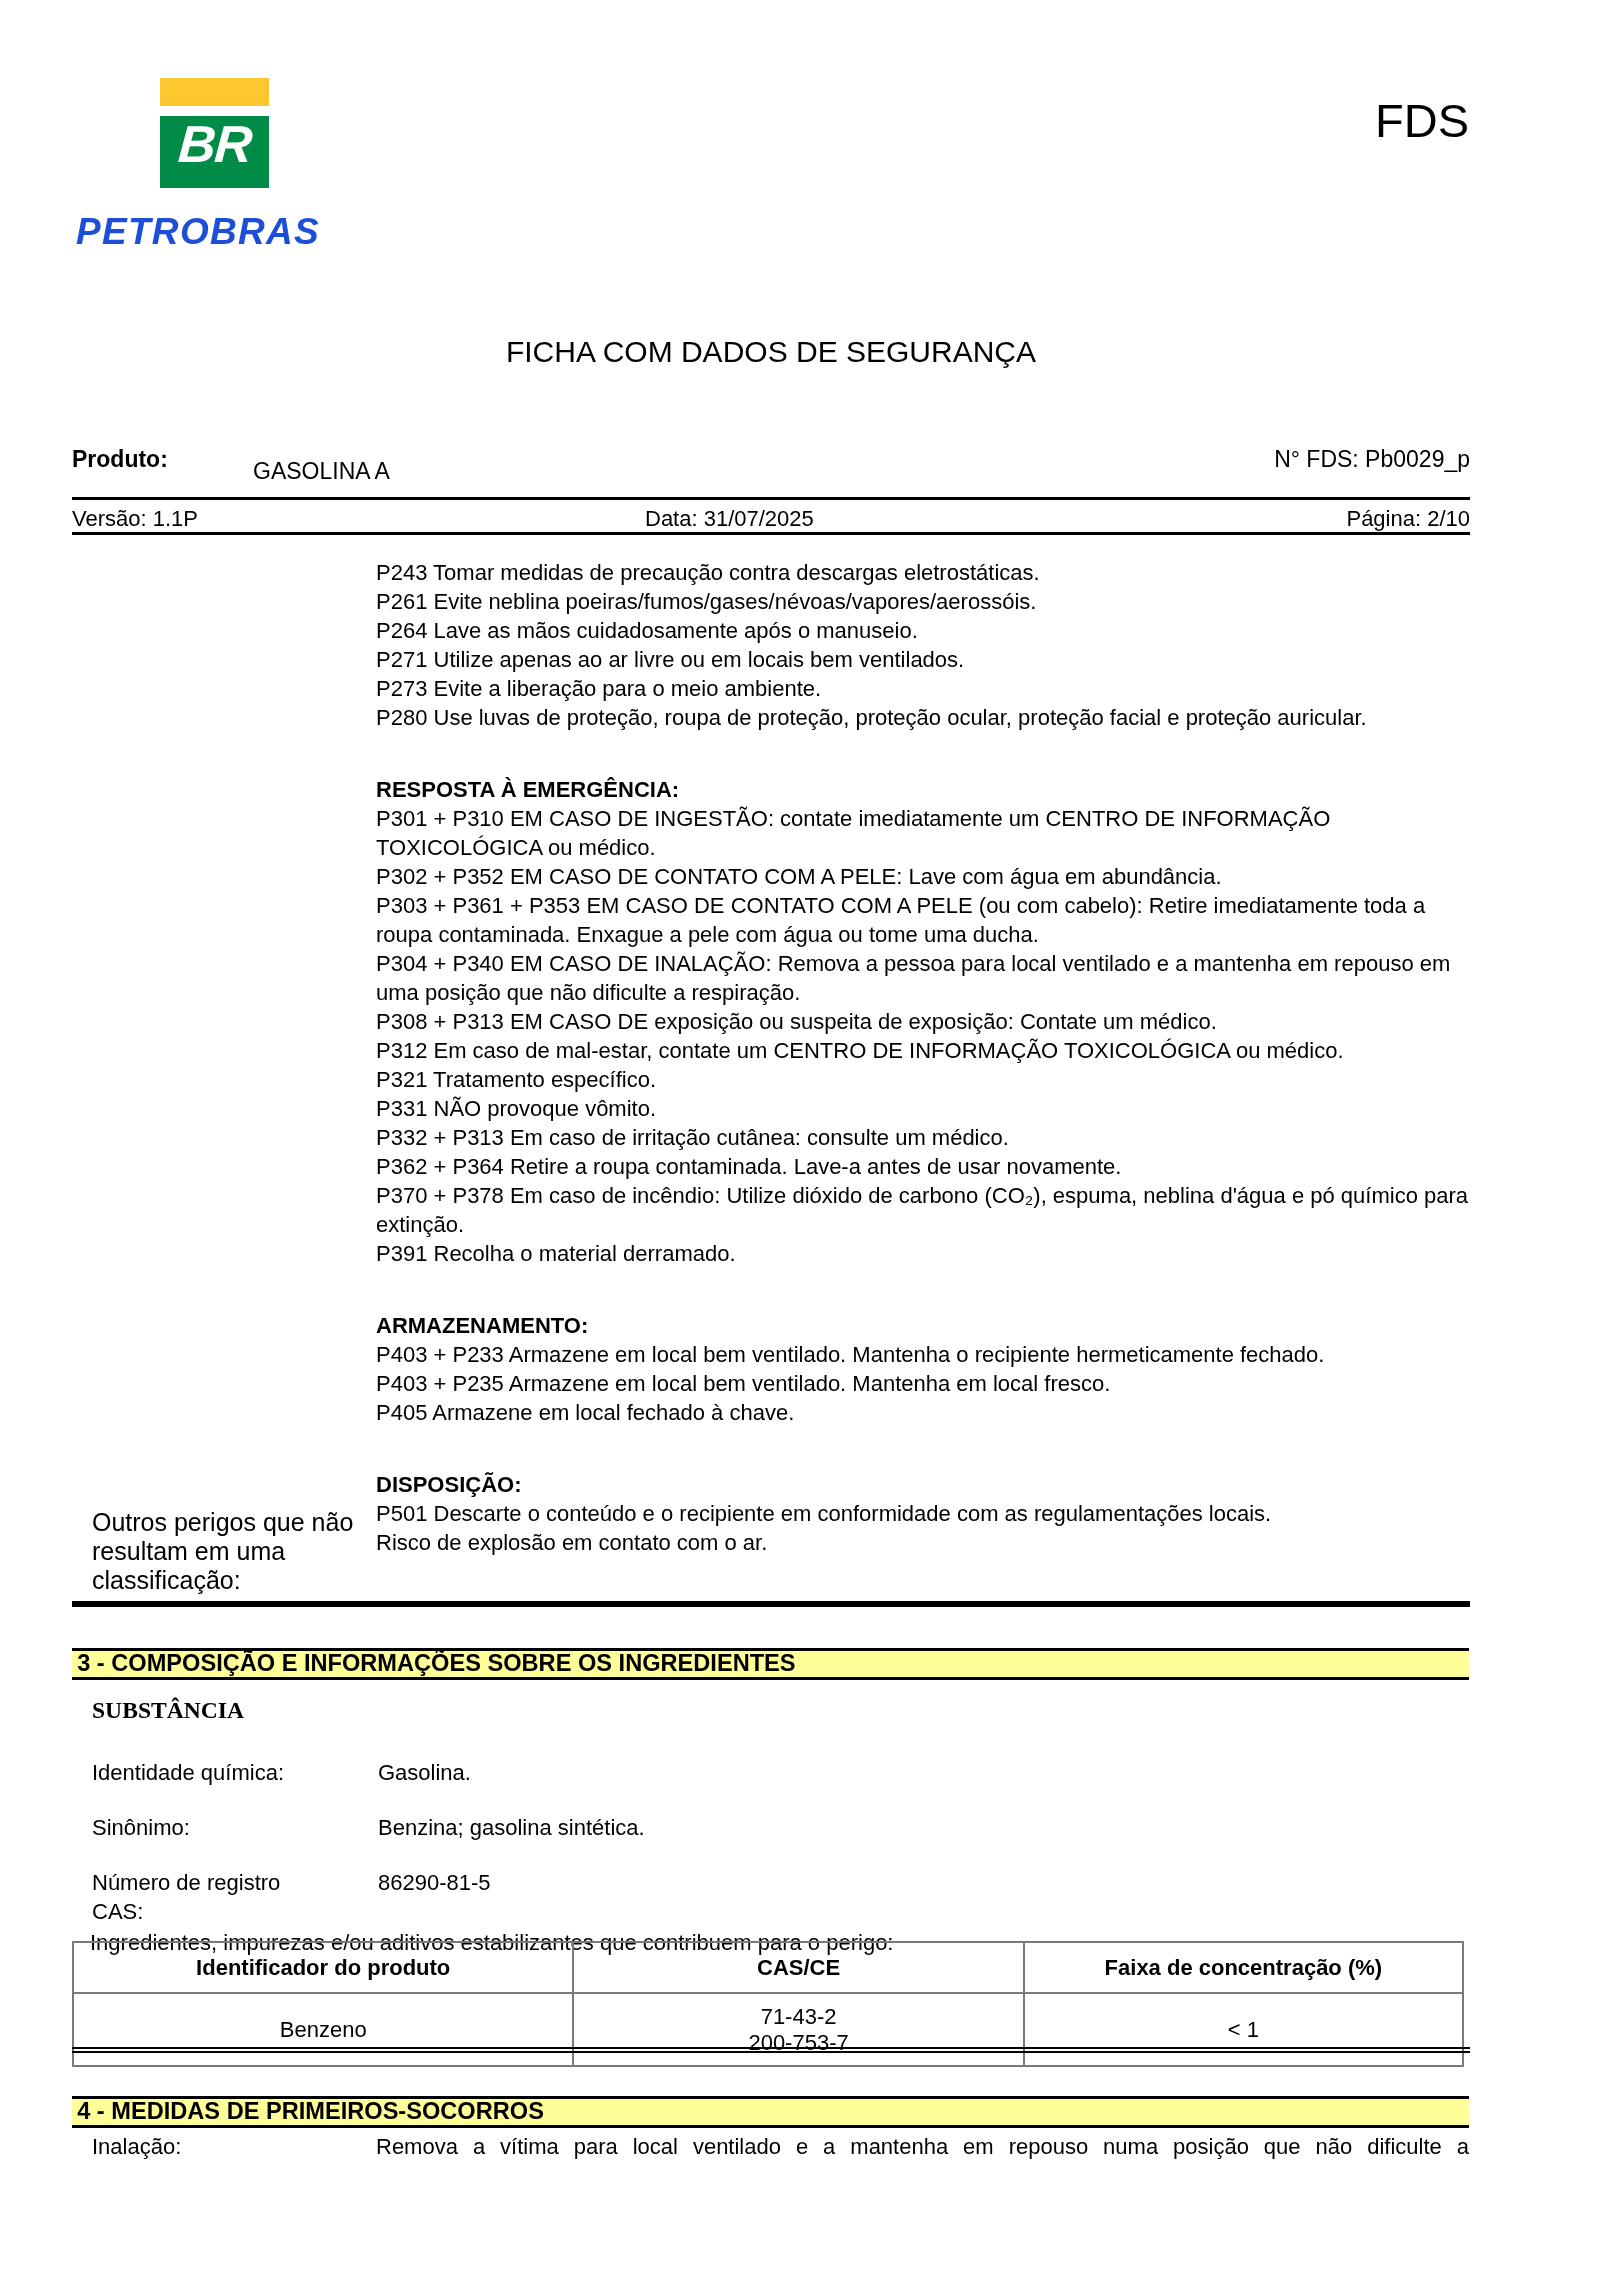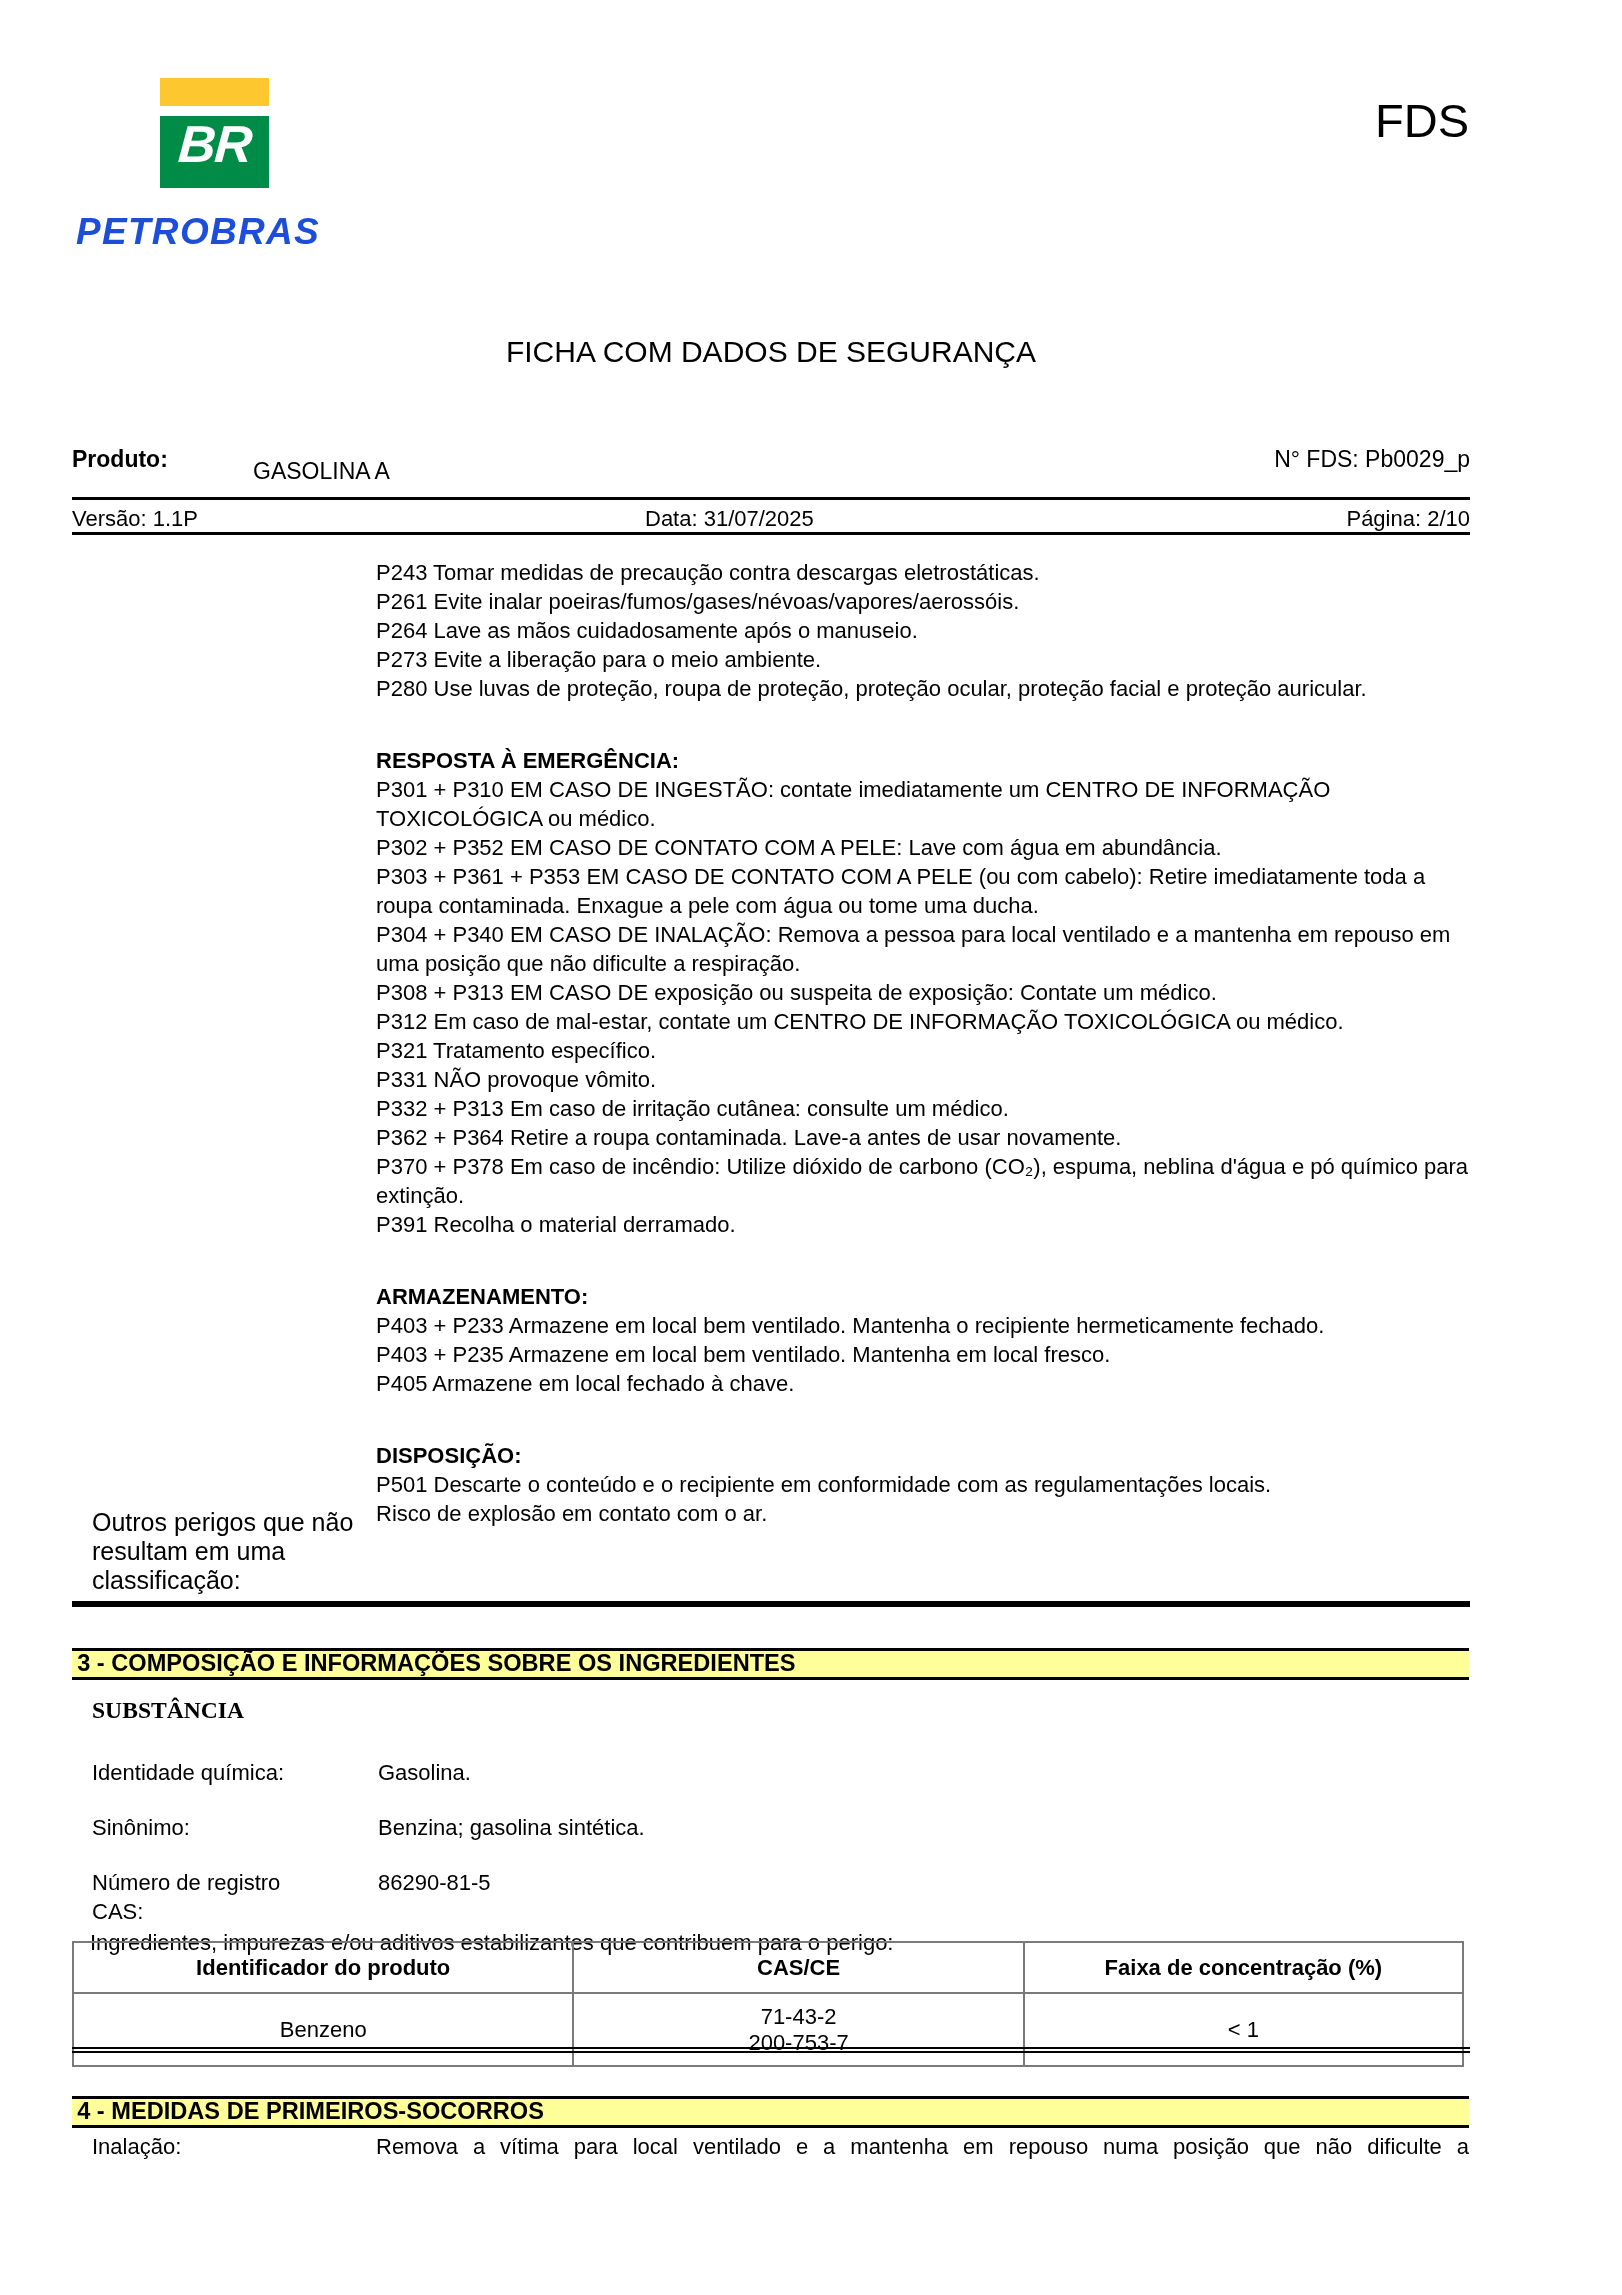--- a/index.html
+++ b/index.html
@@ -101,22 +101,23 @@
   <div class="abs row-versao">
     <span>Versão: 1.1P</span>
     <span class="versao-data">Data: 31/07/2025</span>
     <span class="versao-pagina">Página: 2/10</span>
   </div>
 
   <div class="abs hrule" style="top:532px;"></div>
 
   <div class="abs body-flow">
     <p>P243 Tomar medidas de precaução contra descargas eletrostáticas.</p>
-    <p>P261 Evite inalar poeiras/fumos/gases/névoas/vapores/aerossóis.</p>
+    <p>P261 Evite neblina poeiras/fumos/gases/névoas/vapores/aerossóis.</p>
     <p>P264 Lave as mãos cuidadosamente após o manuseio.</p>
+    <p>P271 Utilize apenas ao ar livre ou em locais bem ventilados.</p>
     <p>P273 Evite a liberação para o meio ambiente.</p>
     <p>P280 Use luvas de proteção, roupa de proteção, proteção ocular, proteção facial e proteção auricular.</p>
     <p class="b gap">RESPOSTA À EMERGÊNCIA:</p>
     <p>P301 + P310 EM CASO DE INGESTÃO: contate imediatamente um CENTRO DE INFORMAÇÃO TOXICOLÓGICA ou médico.</p>
     <p>P302 + P352 EM CASO DE CONTATO COM A PELE: Lave com água em abundância.</p>
     <p>P303 + P361 + P353 EM CASO DE CONTATO COM A PELE (ou com cabelo): Retire imediatamente toda a roupa contaminada. Enxague a pele com água ou tome uma ducha.</p>
     <p>P304 + P340 EM CASO DE INALAÇÃO: Remova a pessoa para local ventilado e a mantenha em repouso em uma posição que não dificulte a respiração.</p>
     <p>P308 + P313 EM CASO DE exposição ou suspeita de exposição: Contate um médico.</p>
     <p>P312 Em caso de mal-estar, contate um CENTRO DE INFORMAÇÃO TOXICOLÓGICA ou médico.</p>
     <p>P321 Tratamento específico.</p>

